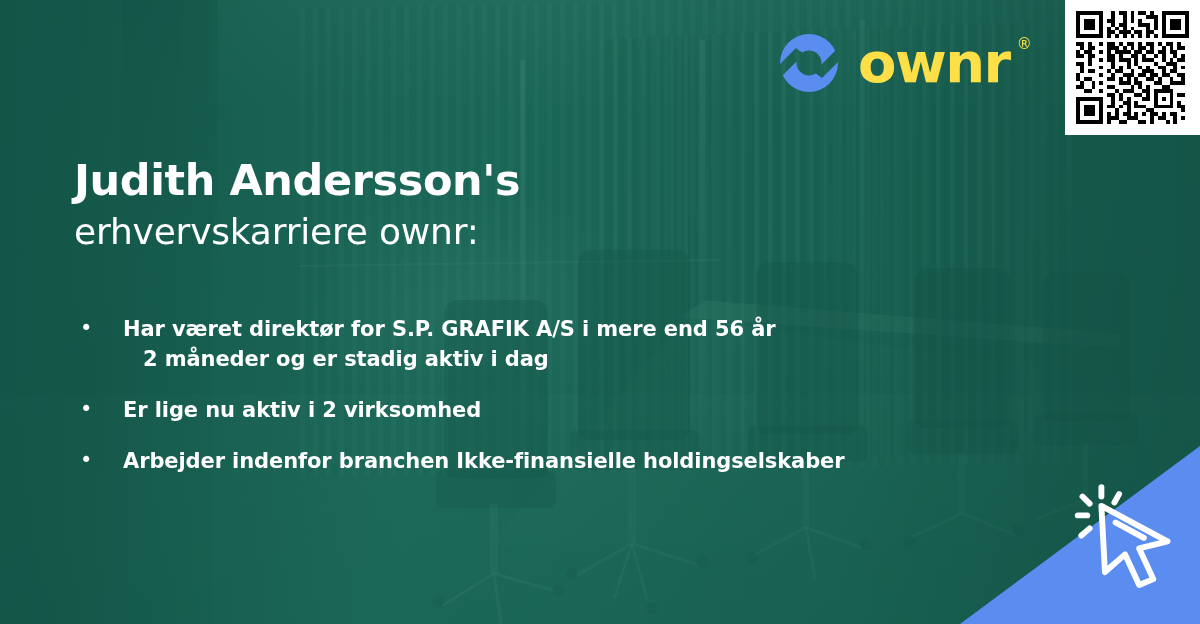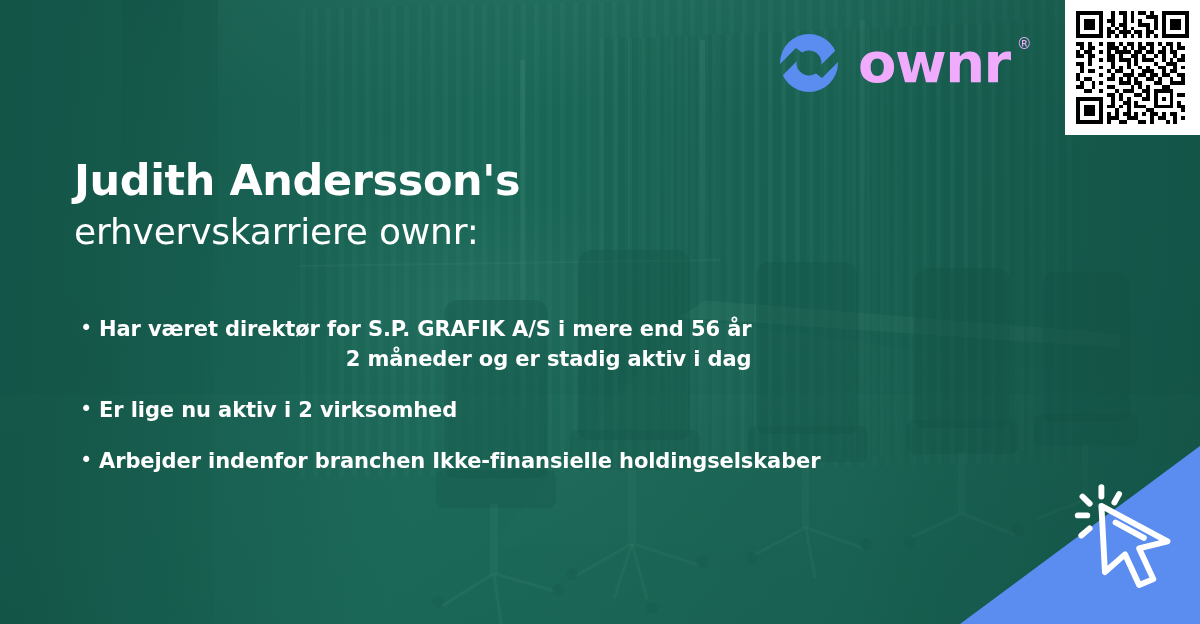--- a/index.html
+++ b/index.html
@@ -214,44 +214,44 @@
     width: 19px;
     flex: 0 0 19px;
   }
   .bullet-text {
     color: #ffffff;
     font-size: 21px;
     font-weight: bold;
     line-height: 30px;
     letter-spacing: -0.1px;
     max-width: 760px;
+    margin-left: 24px;
   }
   .bullet-text .wrap2 {
     display: block;
     padding-left: 20px;
-    text-align: right;
   }
 
   
   .logo {
     position: absolute;
     left: 778px;
     top: 32px;
     display: flex;
     align-items: center;
     gap: 18px;
   }
   .logo-mark {
     width: 62px;
     height: 62px;
     flex: 0 0 62px;
   }
   .logo-word {
     position: relative;
-    color: #f0abfc;
+    color: #fde047;
     font-size: 56px;
     font-weight: bold;
     letter-spacing: -1.5px;
     line-height: 1;
   }
   .logo-reg {
     position: absolute;
     top: 2px;
     right: -22px;
     font-size: 15px;

